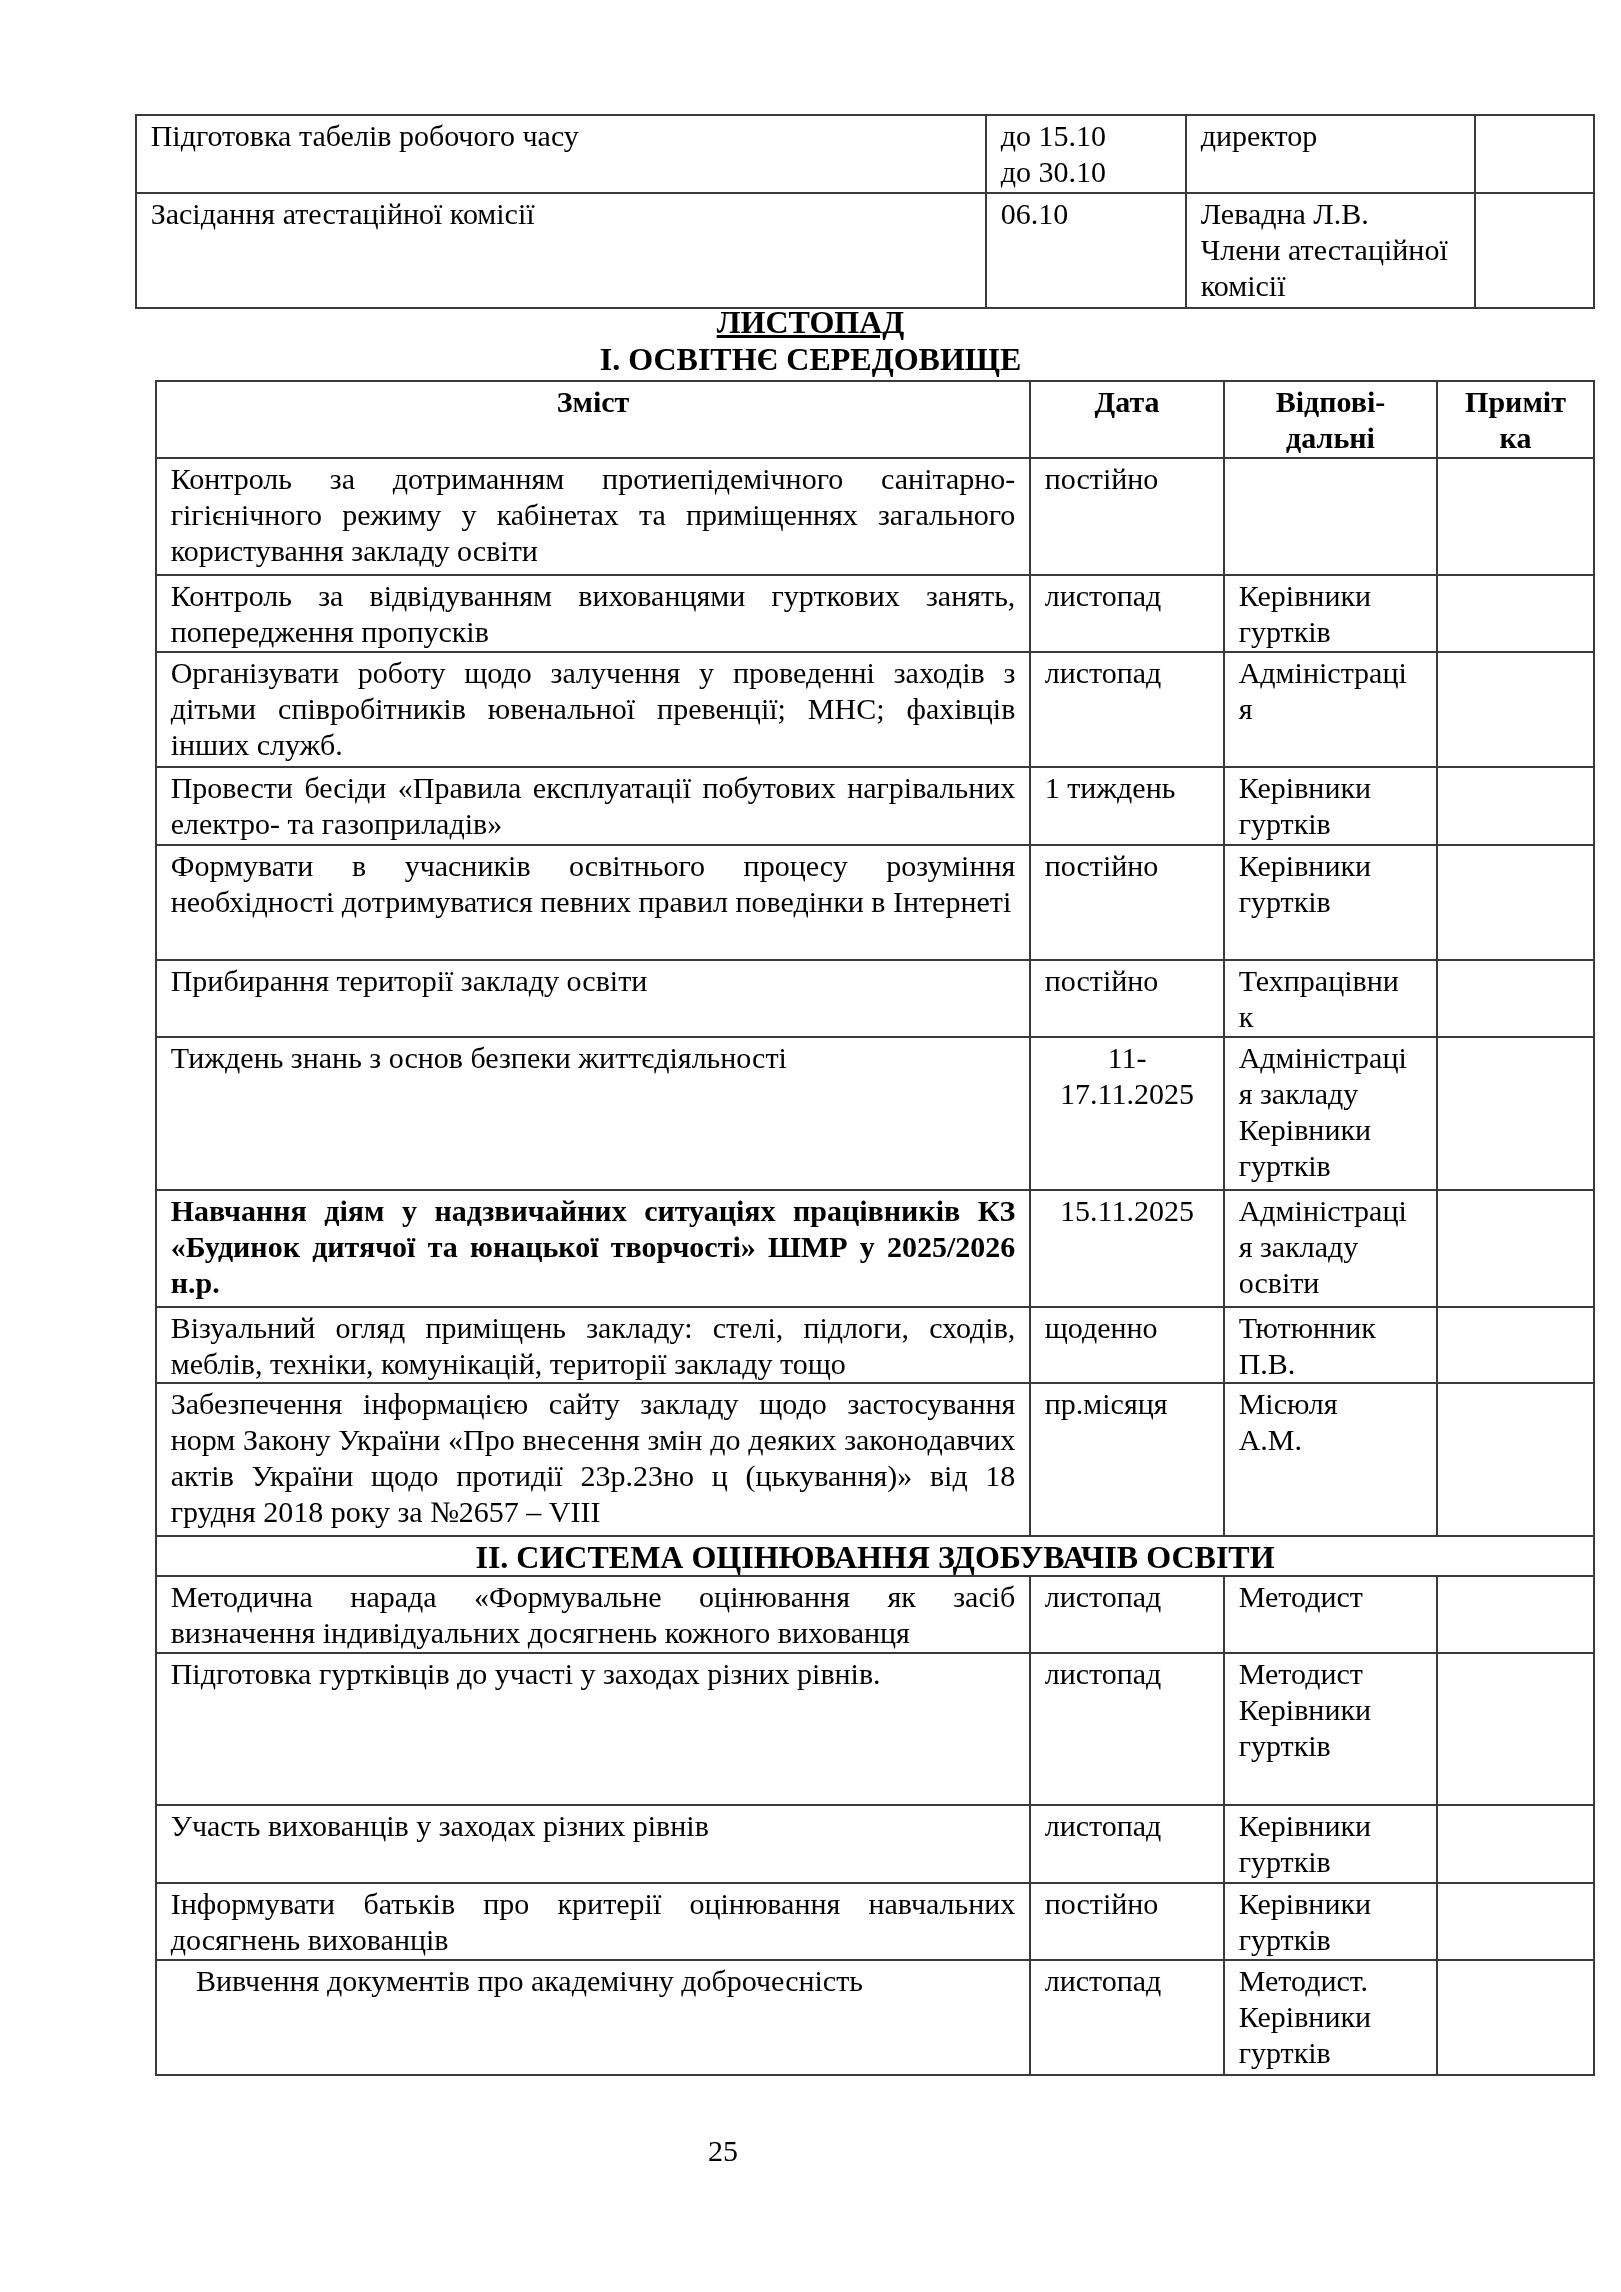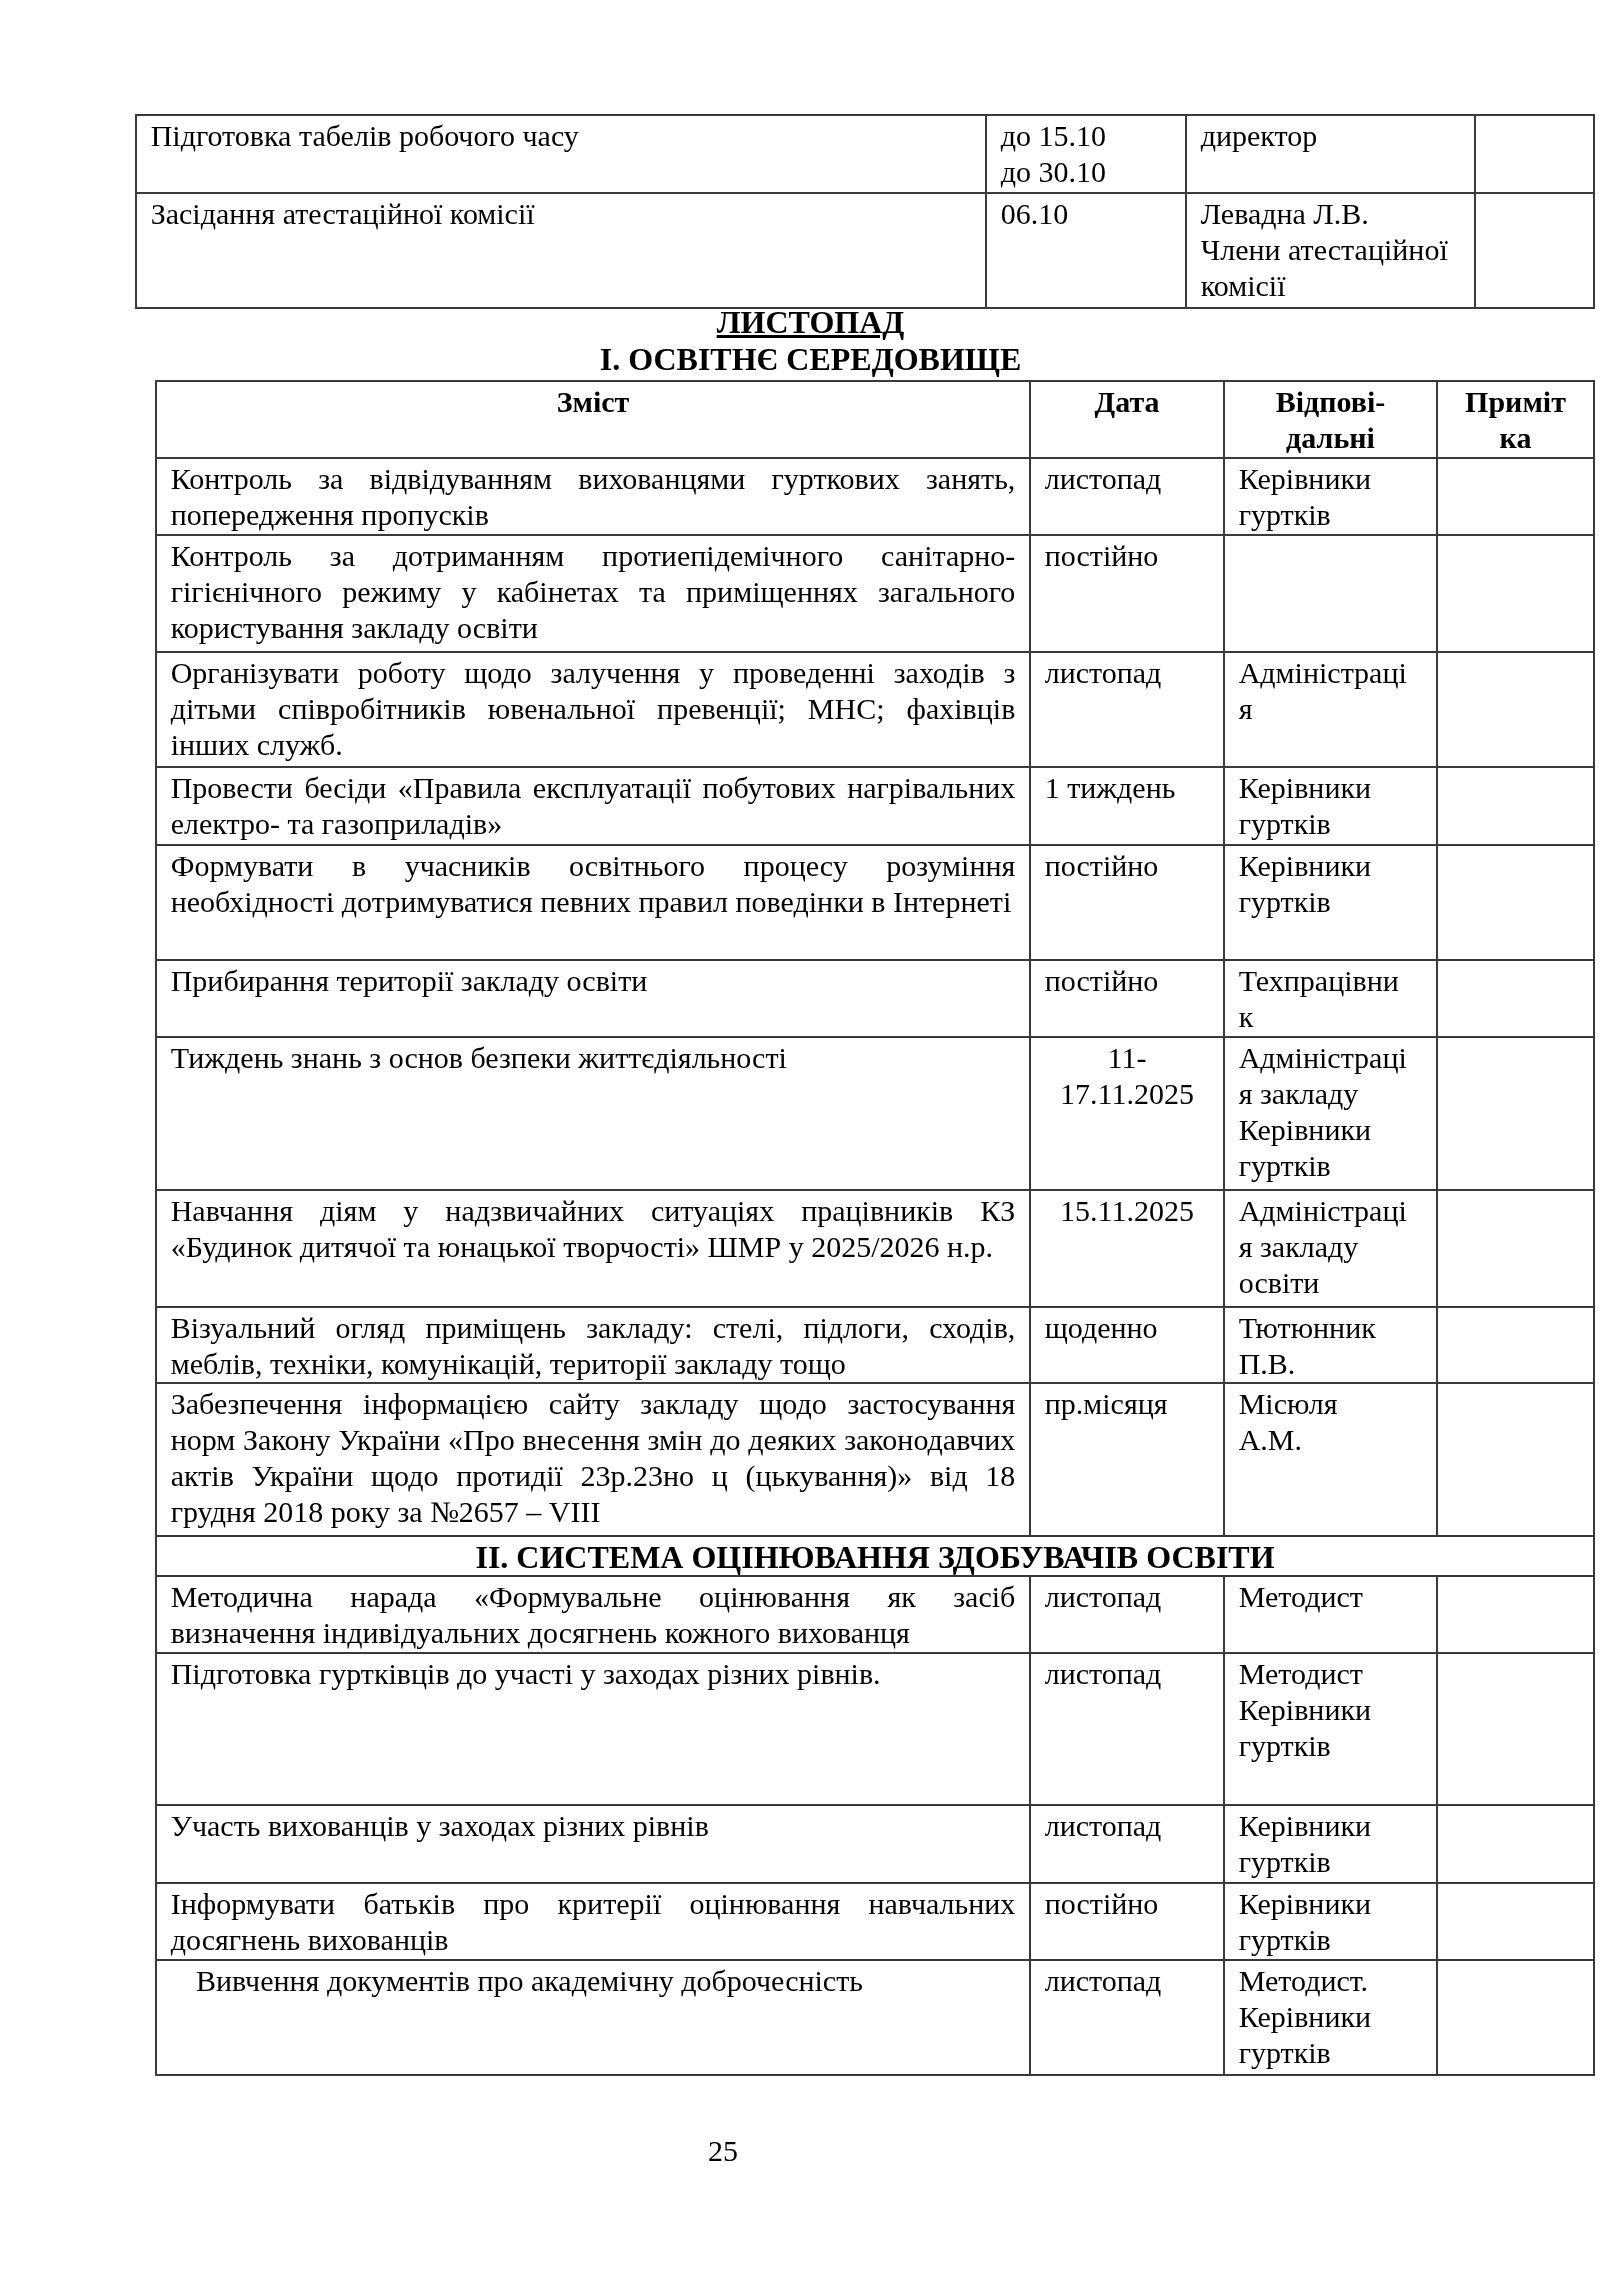--- a/index.html
+++ b/index.html
@@ -84,32 +84,32 @@
         <span class="ln">дальні</span>
       </th>
       <th>
         <span class="ln">Приміт</span>
         <span class="ln">ка</span>
       </th>
     </tr>
   </thead>
   <tbody id="section1-body">
       <tr>
+        <td class="content" style="height: 113px;">Контроль за дотриманням протиепідемічного санітарно-гігієнічного режиму у кабінетах та приміщеннях загального користування закладу освіти</td>
+        <td>постійно</td>
+        <td></td>
+        <td></td>
+      </tr>
+      <tr>
         <td class="content" style="height: 73px;">Контроль за відвідуванням вихованцями гурткових занять, попередження пропусків</td>
         <td>листопад</td>
         <td>
           <span class="ln">Керівники</span>
           <span class="ln">гуртків</span>
         </td>
-        <td></td>
-      </tr>
-      <tr>
-        <td class="content" style="height: 113px;">Контроль за дотриманням протиепідемічного санітарно-гігієнічного режиму у кабінетах та приміщеннях загального користування закладу освіти</td>
-        <td>постійно</td>
-        <td></td>
         <td></td>
       </tr>
       <tr>
         <td class="content" style="height: 111px;">Організувати роботу щодо залучення у проведенні заходів з дітьми співробітників ювенальної превенції; МНС; фахівців інших служб.</td>
         <td>листопад</td>
         <td>
           <span class="ln">Адміністраці</span>
           <span class="ln">я</span>
         </td>
         <td></td>
@@ -149,21 +149,21 @@
         </td>
         <td>
           <span class="ln">Адміністраці</span>
           <span class="ln">я закладу</span>
           <span class="ln">Керівники</span>
           <span class="ln">гуртків</span>
         </td>
         <td></td>
       </tr>
       <tr>
-        <td class="content" style="height: 113px;">Навчання діям у надзвичайних ситуаціях працівників КЗ «Будинок дитячої та юнацької творчості» ШМР у 2025/2026 н.р.</td>
+        <td class="content" style="height: 113px; font-weight: bold;">Навчання діям у надзвичайних ситуаціях працівників КЗ «Будинок дитячої та юнацької творчості» ШМР у 2025/2026 н.р.</td>
         <td class="center">
           <span class="ln">15.11.2025</span>
         </td>
         <td>
           <span class="ln">Адміністраці</span>
           <span class="ln">я закладу</span>
           <span class="ln">освіти</span>
         </td>
         <td></td>
       </tr>

